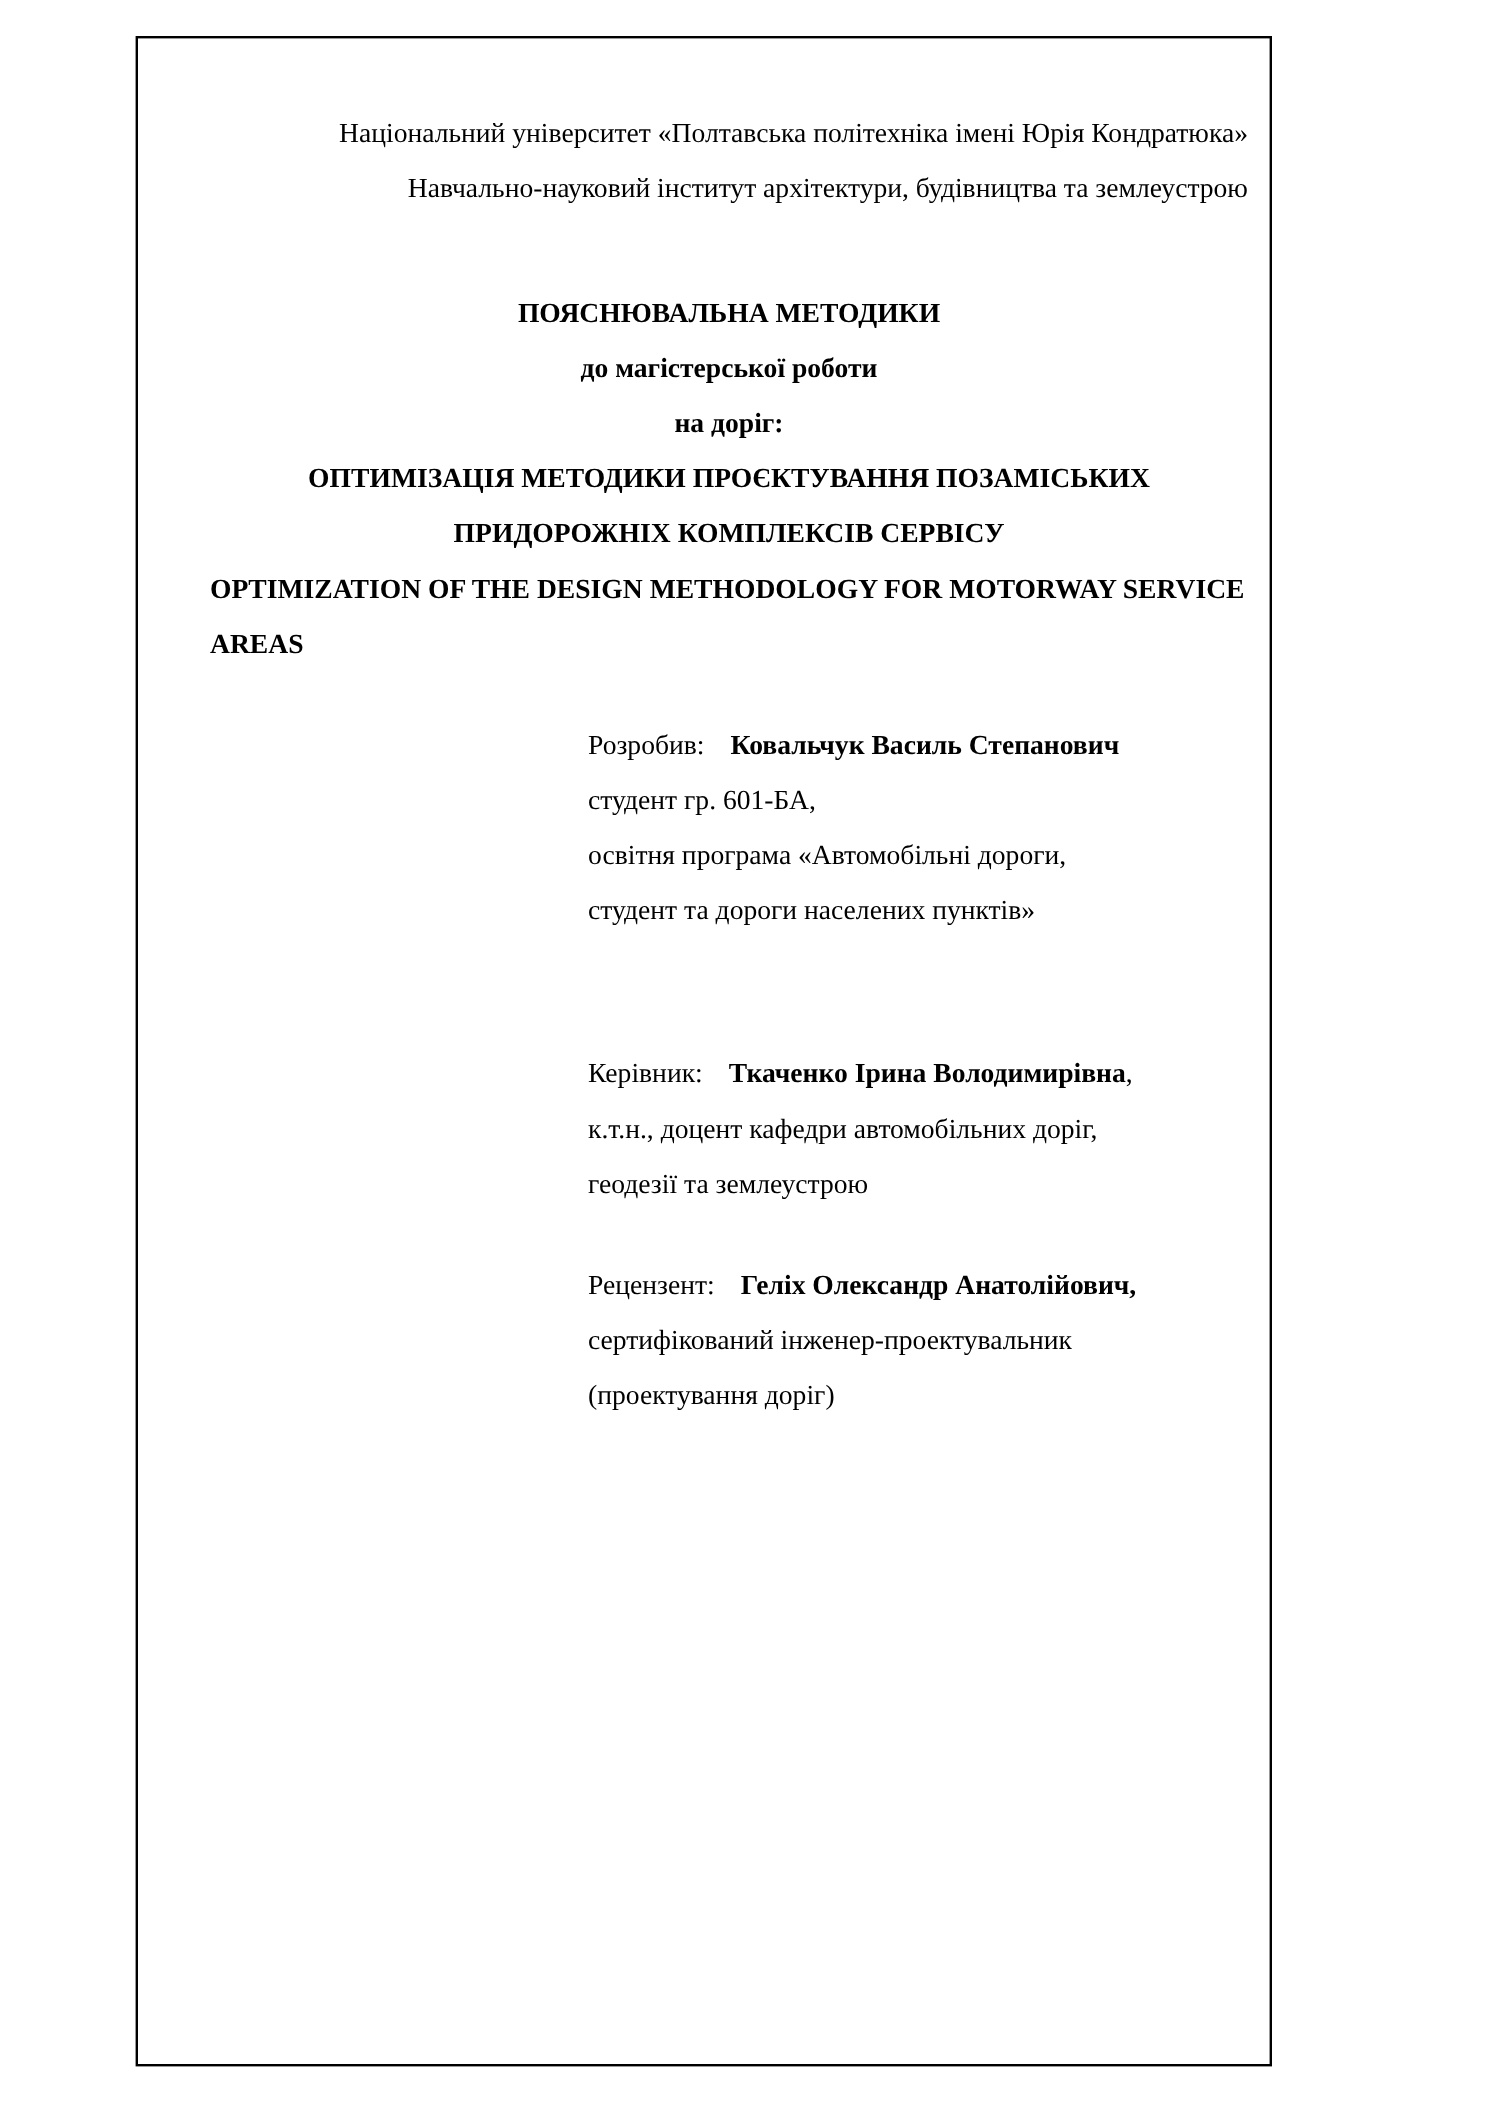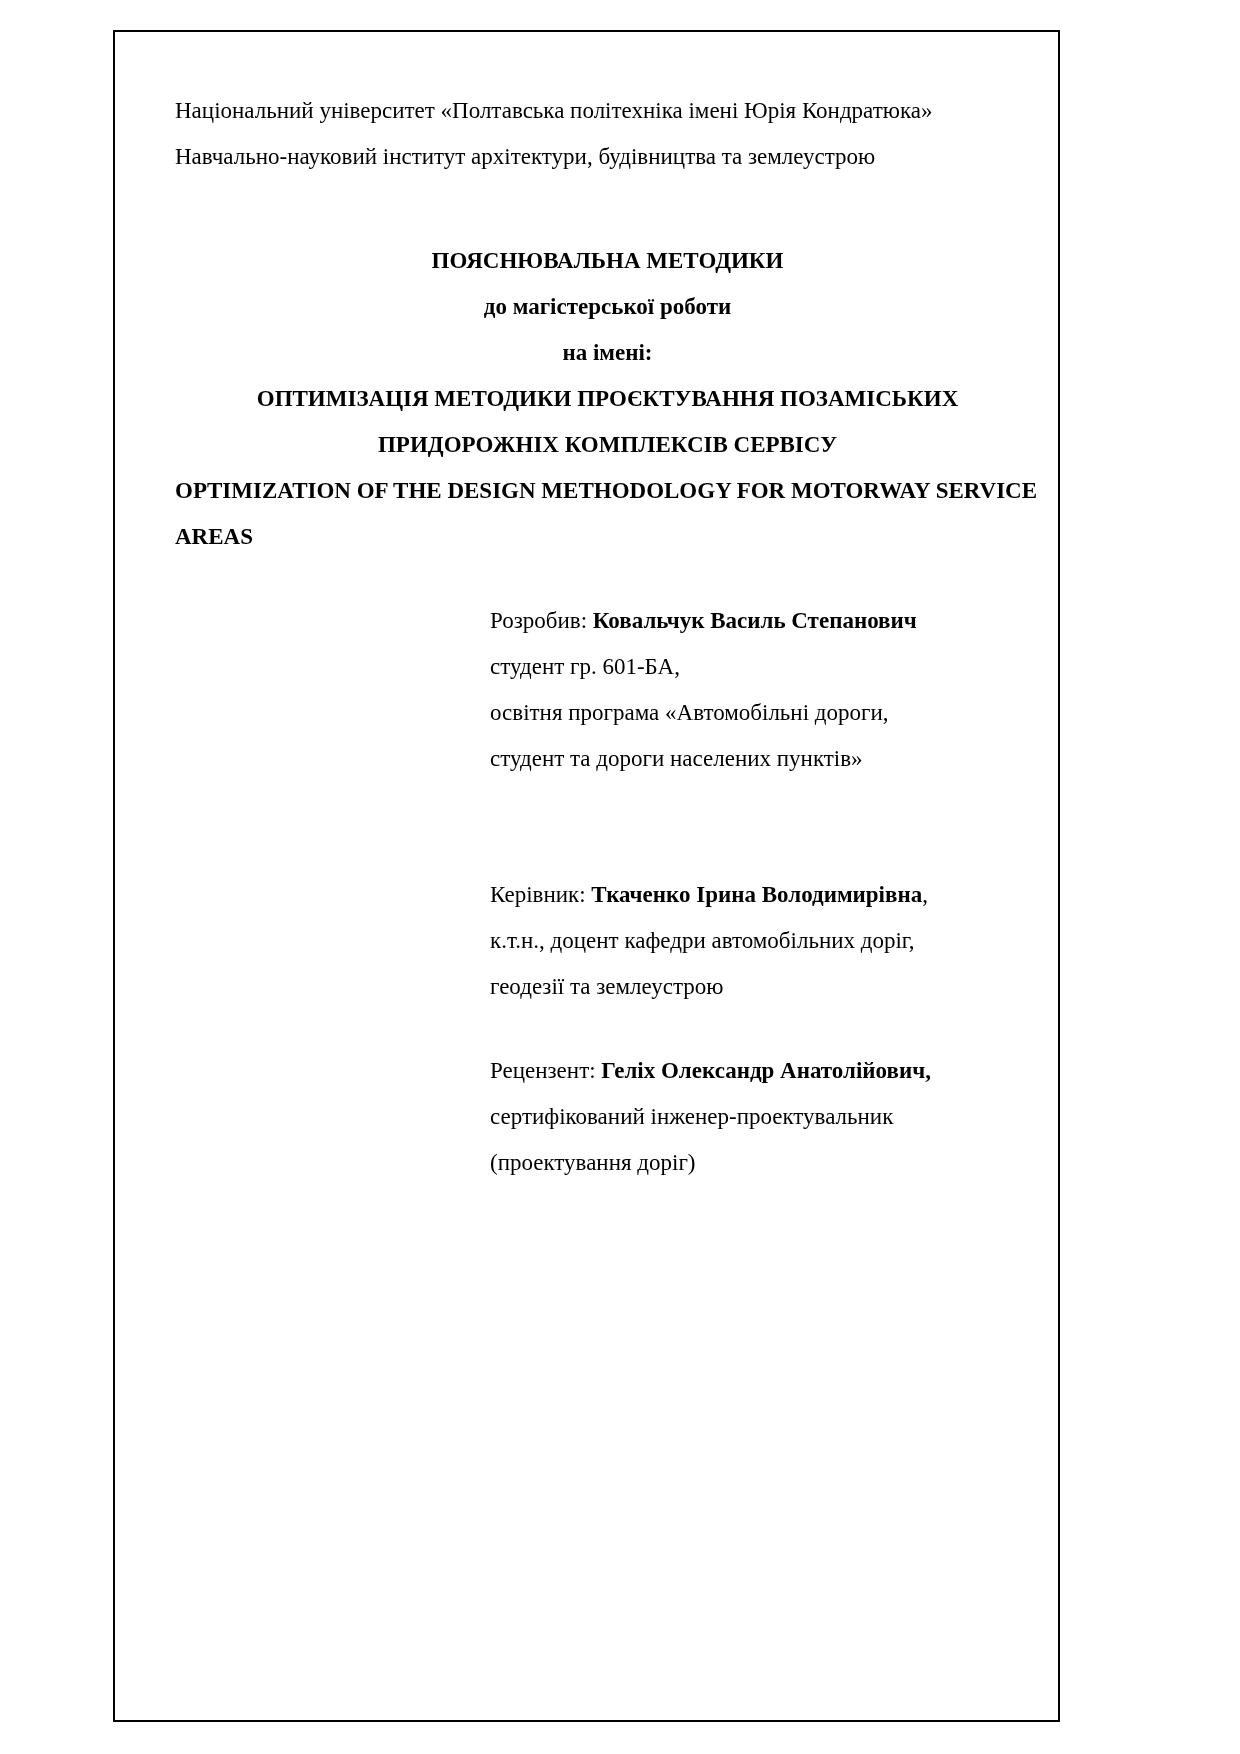--- a/index.html
+++ b/index.html
@@ -30,24 +30,25 @@
     top: 88px;
     width: 865px;
     font-size: 23px;
     line-height: 46px;
   }
   .content p {
     margin: 0;
     padding: 0;
   }
   .centered {
-    text-align: left;
+    text-align: right;
   }
   .bold {
     font-weight: bold;
+    margin-left: 16px;
   }
   .doc-type-block {
     margin-top: 58px;
     text-align: center;
     font-weight: bold;
   }
   .title-ua {
     margin-top: 46px;
     text-align: center;
     font-weight: bold;
@@ -77,21 +78,21 @@
 <div class="content">
 
   <div class="centered">
     <p>Національний університет «Полтавська політехніка імені Юрія Кондратюка»</p>
     <p>Навчально-науковий інститут архітектури, будівництва та землеустрою</p>
   </div>
 
   <div class="doc-type-block">
     <p>ПОЯСНЮВАЛЬНА МЕТОДИКИ</p>
     <p>до магістерської роботи</p>
-    <p>на імені:</p>
+    <p>на доріг:</p>
   </div>
 
   <p class="title-ua">ОПТИМІЗАЦІЯ МЕТОДИКИ ПРОЄКТУВАННЯ ПОЗАМІСЬКИХ ПРИДОРОЖНІХ КОМПЛЕКСІВ СЕРВІСУ</p>
 
   <p class="title-en">OPTIMIZATION OF THE DESIGN METHODOLOGY FOR MOTORWAY SERVICE AREAS</p>
 
   <div class="credits credits-developer">
     <p><span>Розробив: </span><span class="bold">Ковальчук Василь Степанович</span></p>
     <p>студент гр. 601-БА,</p>
     <p>освітня програма «Автомобільні дороги,</p>

